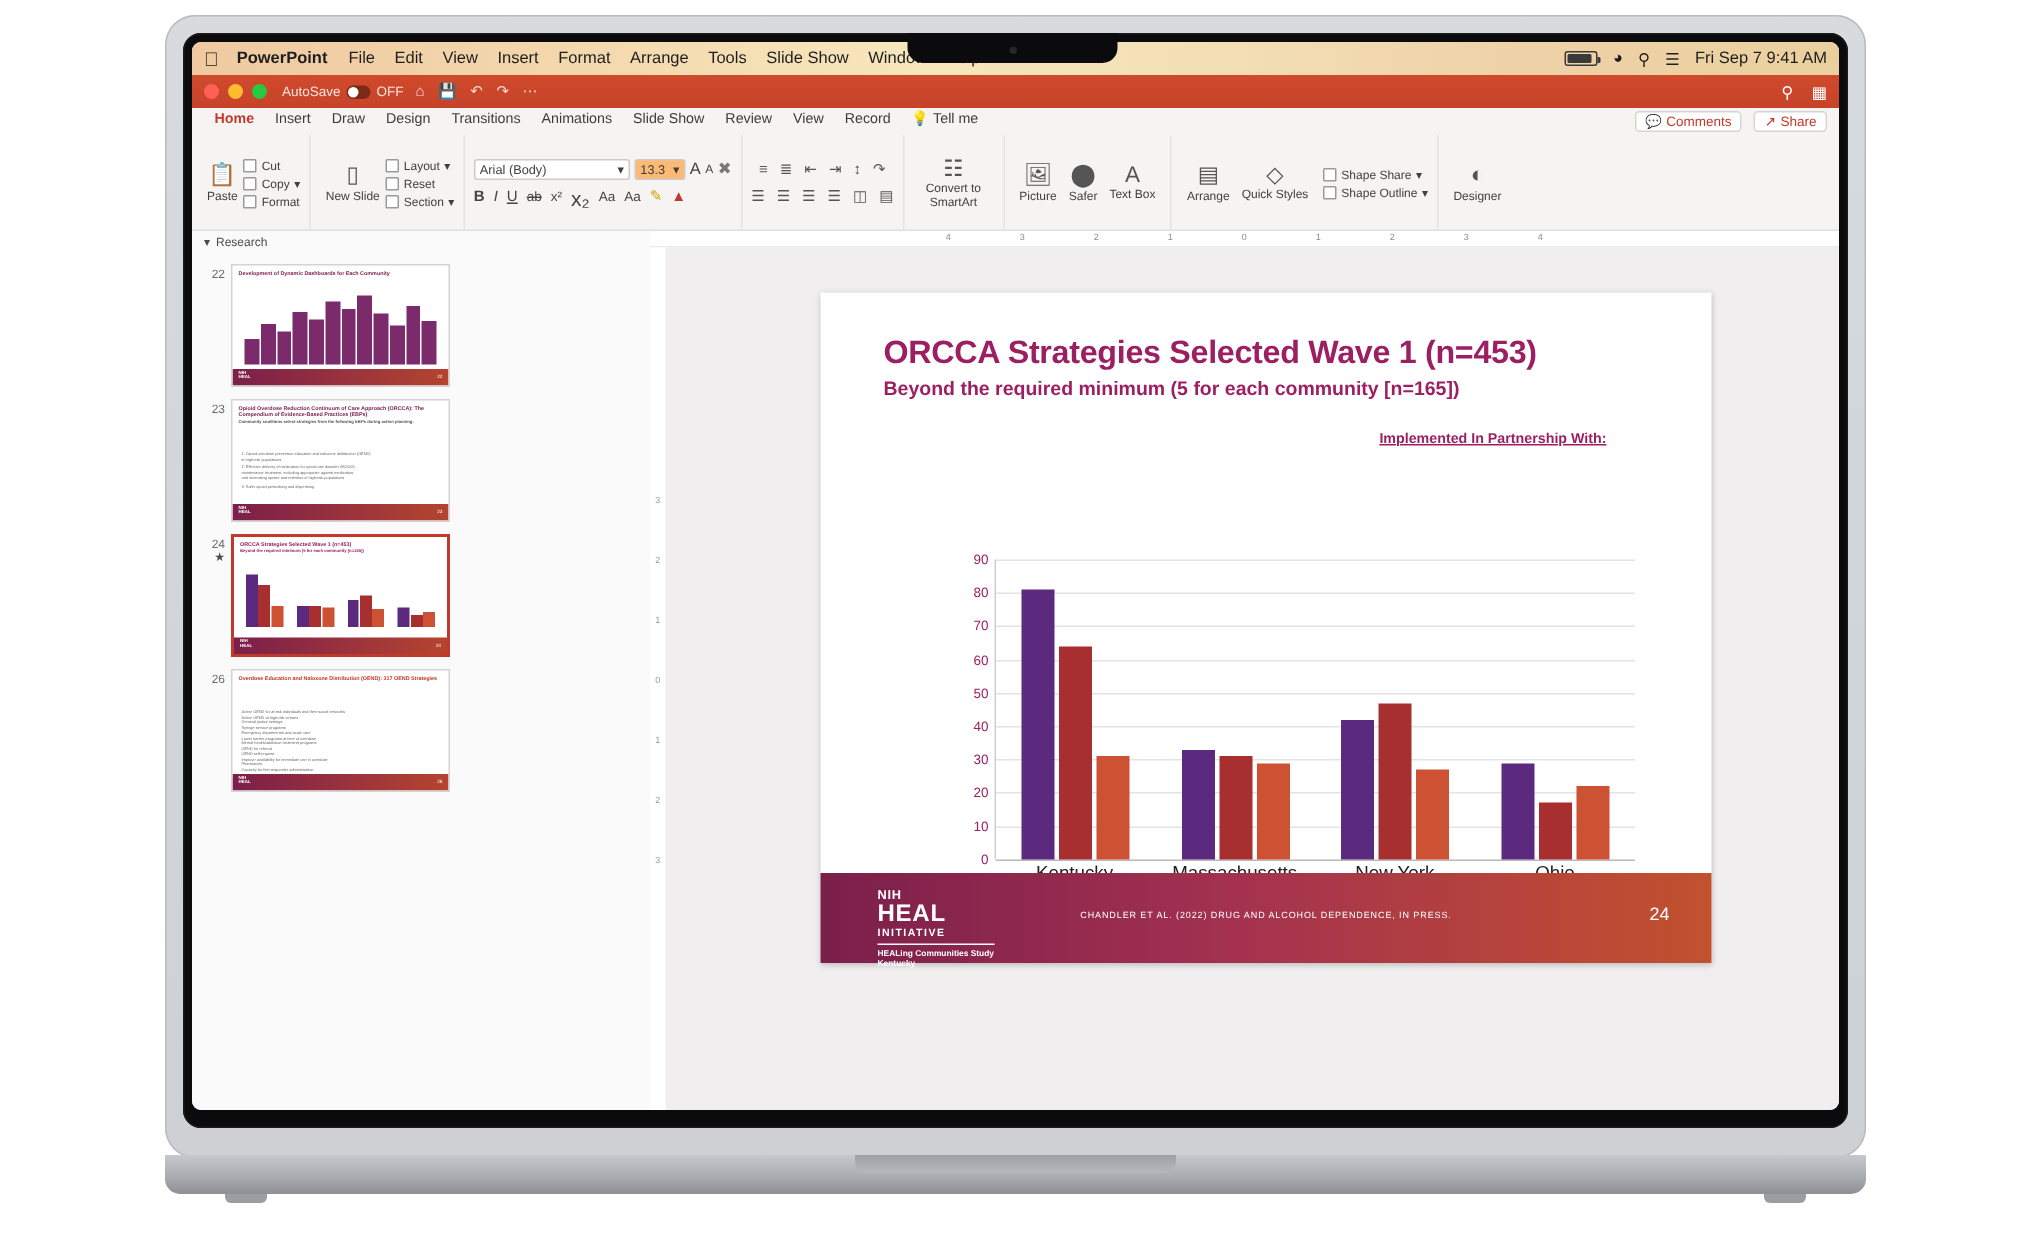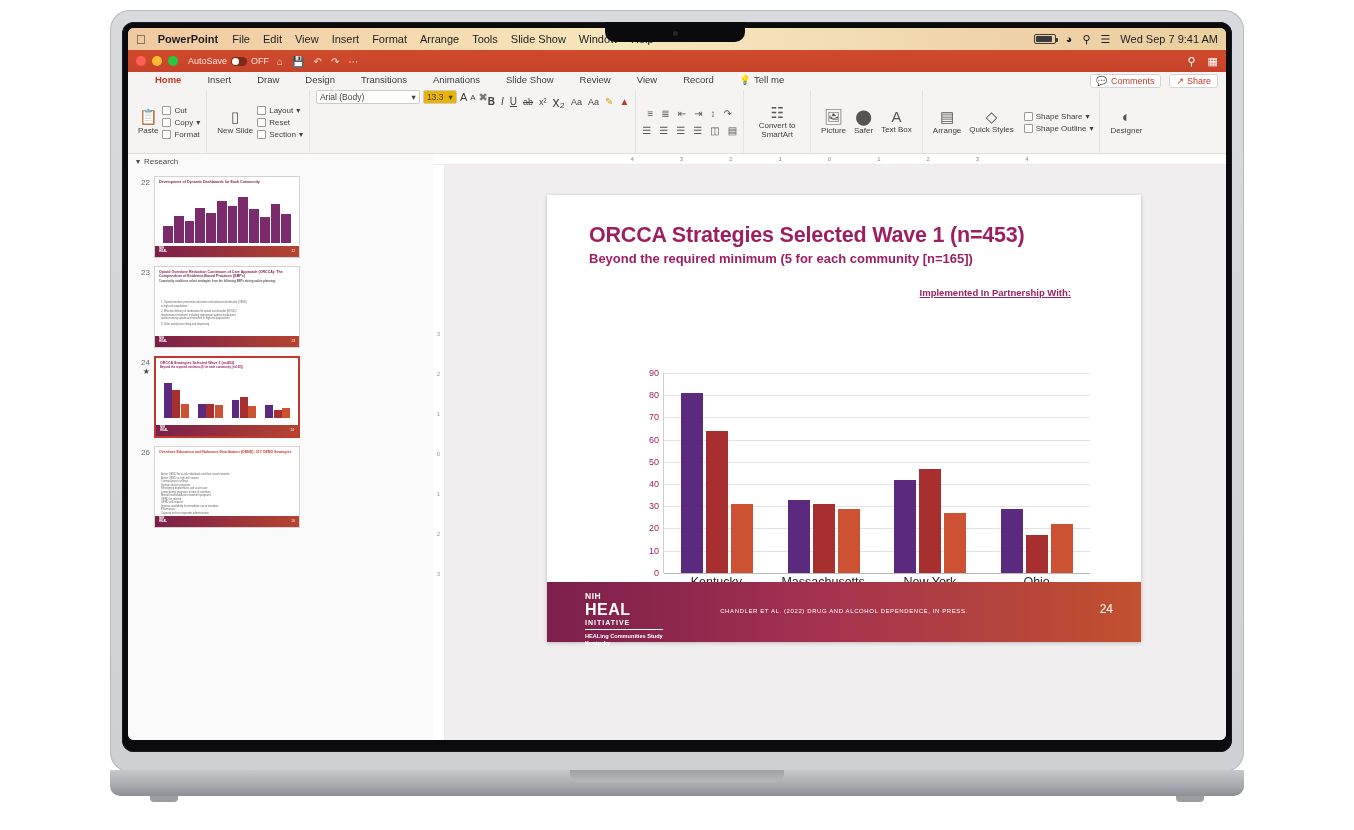--- a/index.html
+++ b/index.html
@@ -79,42 +79,42 @@
   .toggle-pill::after{content:"";position:absolute;left:1px;top:1px;width:7px;height:7px;border-radius:50%;background:#fff;}
   .titlebar-icons { display:flex; gap:9px; font-size:10px; color:#f7dcd4; align-items:center;}
   .pp-doc-title { position:absolute; left:0; right:0; text-align:center; font-size:10.5px; font-weight:bold; pointer-events:none; }
   .pp-title .right { margin-left:auto; display:flex; gap:12px; align-items:center; font-size:11px;}
 
   
   .pp-tabs {
     position:absolute; left:0; top:44px; width:1098px; height:18px;
     background:#f6f4f3; display:flex; align-items:center; padding:0 8px; font-size:9.5px; color:#3c3c3c;
   }
-  .pp-tabs .tab { padding:0 7px; height:21px; line-height:18px;margin-left:12px; }
+  .pp-tabs .tab { padding:0 7px; height:21px; line-height:18px; }
   .pp-tabs .tab.active { color:#c0392b; font-weight:bold; border-bottom:2px solid #c0392b; }
   .pp-tabs .right { margin-left:auto; display:flex; gap:8px; align-items:center; }
   .pill-btn { border:1px solid #d9d4d2; border-radius:3px; padding:1px 6px; font-size:9px; color:#c0392b; background:#fff; display:flex; align-items:center; gap:3px;}
   .pill-btn.share { background:#fff; }
 
   
   .ribbon {
     position:absolute; left:0; top:62px; width:1098px; height:64px;
     background:#f6f4f3; border-bottom:1px solid #e2dedd;
     display:flex; align-items:stretch; font-size:8.5px; color:#40403f;
   }
   .rgroup { display:flex; align-items:center; padding:0 6px; border-right:1px solid #e6e2e1; height:64px; }
   .rbtn { display:flex; flex-direction:column; align-items:center; justify-content:center; gap:2px; padding:0 4px; }
   .rbtn .glyph { font-size:15px; line-height:15px; color:#555; }
   .rbtn .lbl { font-size:8px; }
   .rsmall { display:flex; flex-direction:column; gap:3px; justify-content:center; }
   .rsmall .item { display:flex; align-items:center; gap:3px; font-size:8px; }
   .sq { width:9px; height:9px; border:1px solid #9a9a9a; border-radius:1px; display:inline-block; background:#fff;}
   .fontrow { display:flex; align-items:center; gap:3px; }
   .fontbox { width:104px; height:14px; border:1px solid #cfcac8; background:#fff; font-size:8.5px; padding:0 3px; display:flex; align-items:center; justify-content:space-between; border-radius:2px;}
-  .sizebox { width:34px; height:14px; border:1px solid #cfcac8; background:#eab308; font-size:8.5px; padding:0 3px; display:flex; align-items:center; justify-content:space-between; border-radius:2px;}
+  .sizebox { width:34px; height:14px; border:1px solid #cfcac8; background:#fdba74; font-size:8.5px; padding:0 3px; display:flex; align-items:center; justify-content:space-between; border-radius:2px;}
   .fmtrow { display:flex; align-items:center; gap:6px; margin-top:5px; font-size:10px; color:#444;}
   .fmtrow span { line-height:1; }
   .para-col { display:flex; flex-direction:column; gap:6px; justify-content:center; padding:0 6px;}
   .para-row { display:flex; gap:8px; font-size:10px; color:#555; align-items:center;}
 
   
   .ruler-h {
     position:absolute; left:305px; top:126px; width:793px; height:11px; background:#ffffff;
     font-size:6px; color:#8a8a8a; display:flex; align-items:center; justify-content:center; gap:46px;
     border-bottom:1px solid #eceaea;
@@ -222,21 +222,21 @@
       <span class="mi">Arrange</span>
       <span class="mi">Tools</span>
       <span class="mi">Slide Show</span>
       <span class="mi">Window</span>
       <span class="mi">Help</span>
       <span class="right">
         <span class="batt"></span>
         <span>◕</span>
         <span>⚲</span>
         <span>☰</span>
-        <span class="clocktxt">Wed Sep 7  9:41 AM</span>
+        <span class="clocktxt">Fri Sep 7  9:41 AM</span>
       </span>
     </div>
 
     <div class="pp-title">
       <span class="traffic">
         <span class="tl r"></span>
         <span class="tl y"></span>
         <span class="tl g"></span>
       </span>
       <span class="autosave">
@@ -324,21 +324,21 @@
             <span>Reset</span>
           </div>
           <div class="item">
             <span class="sq"></span>
             <span>Section</span>
             <span>▾</span>
           </div>
         </div>
       </div>
 
-      <div class="rgroup" style="flex-direction:row; justify-content:center; align-items:flex-start;">
+      <div class="rgroup" style="flex-direction:column; justify-content:center; align-items:flex-start;">
         <div class="fontrow">
           <div class="fontbox">
             <span>Arial (Body)</span>
             <span>▾</span>
           </div>
           <div class="sizebox">
             <span>13.3</span>
             <span>▾</span>
           </div>
           <span style="font-size:11px;">A</span>

